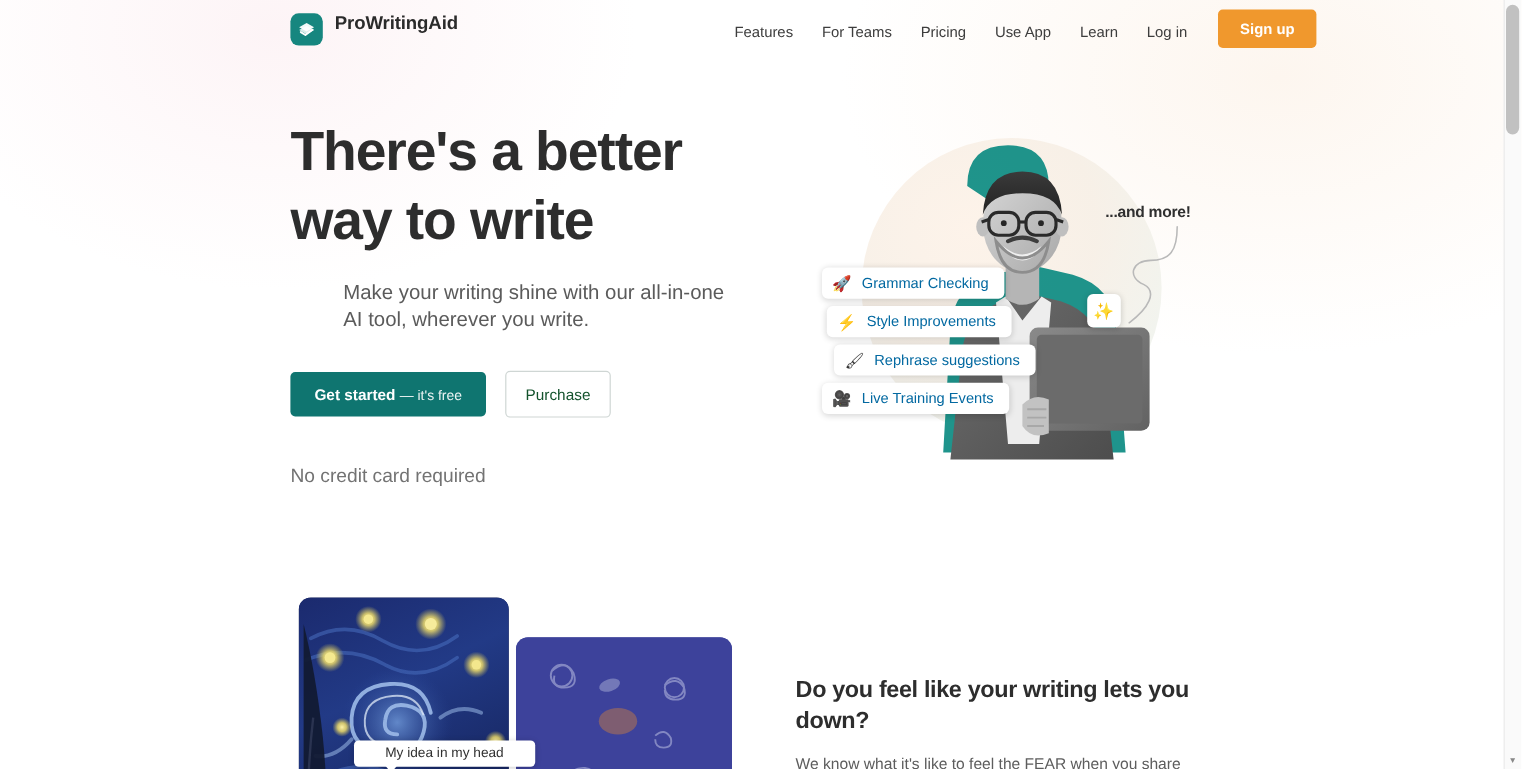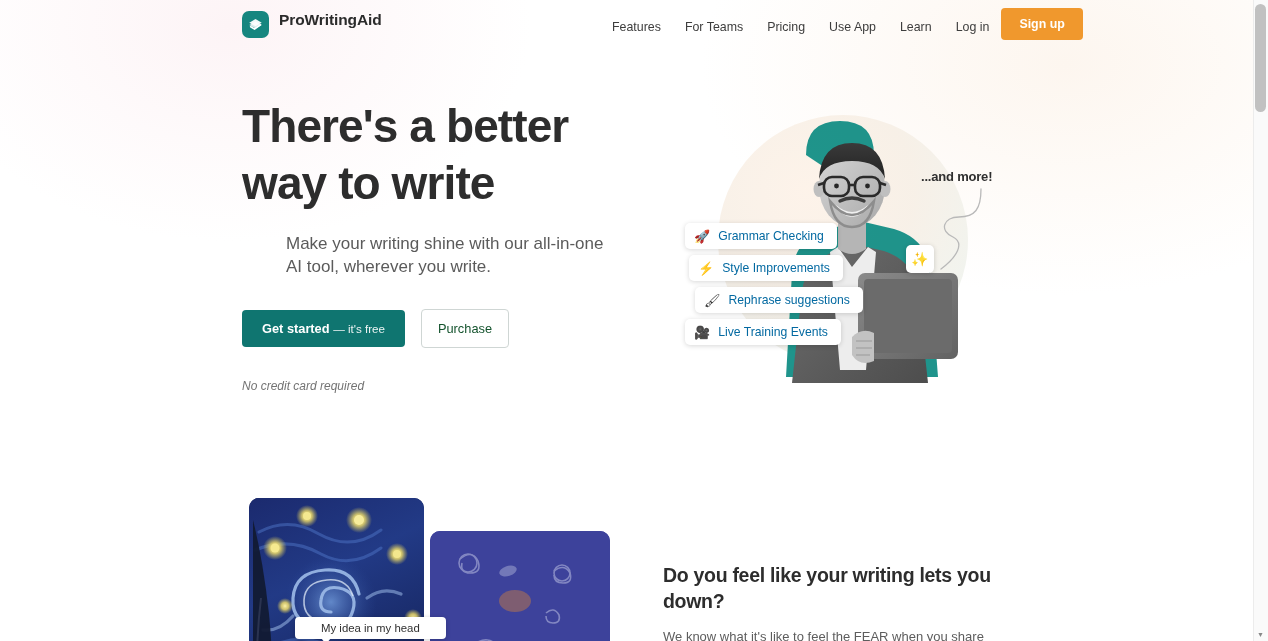--- a/index.html
+++ b/index.html
@@ -79,20 +79,21 @@
   .nav-link {
     font-size: 12.4px;
     color: #3d3d3d;
     padding: 6px 12px;
     white-space: nowrap;
     cursor: pointer;
     text-decoration: none;
   }
 
   .signup-btn {
+    margin-left: 14px;
     background: #f0982d;
     color: #ffffff;
     font-size: 12.4px;
     font-weight: bold;
     border: none;
     border-radius: 4px;
     padding: 9px 18px;
     cursor: pointer;
     font-family: inherit;
     white-space: nowrap;
@@ -157,24 +158,23 @@
     border: 1px solid #cfd6d4;
     border-radius: 4px;
     padding: 11px 16px;
     font-size: 12.8px;
     font-family: inherit;
     cursor: pointer;
     white-space: nowrap;
   }
 
   .hero-note {
-    margin-top: 31px;
-    font-size: 12px;
+    margin-top: 41px;
+    font-size: 16px;
     color: #737373;
-    font-style: italic;
   }
 
   
   .hero-art {
     position: absolute;
     left: 655px;
     top: 95px;
     width: 370px;
     height: 300px;
   }

